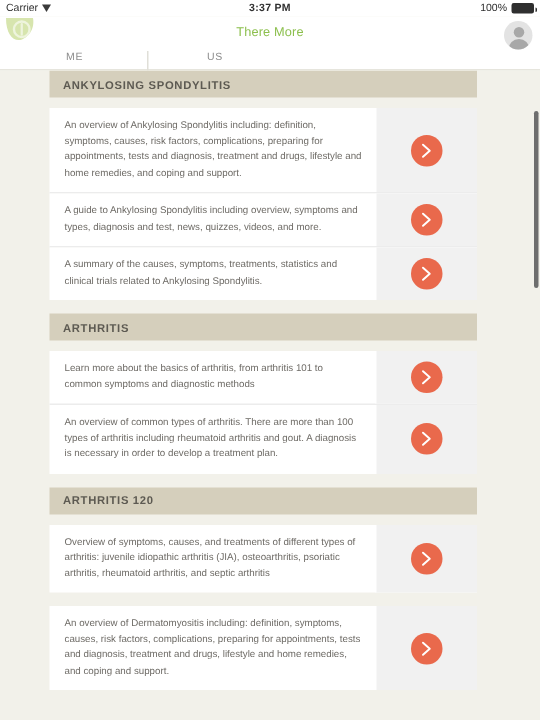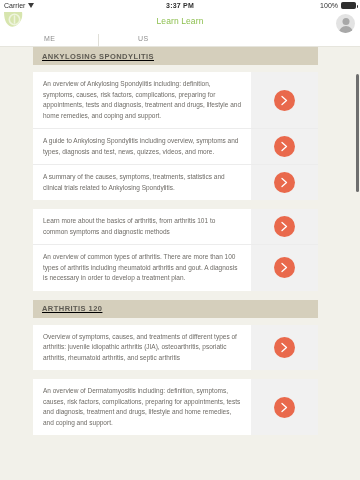--- a/index.html
+++ b/index.html
@@ -97,21 +97,20 @@
   }
   .content { position: absolute; left: 0; top: 0; width: 360px; }
 
   .section { margin-bottom: 0px; }
   .section-header {
     margin: 0 42px 0 33px;
     height: 18px;
     background: #d5cfbc;
     display: flex; align-items: center;
     padding-left: 9px;
-    text-decoration: underline;
   }
   .section-header-label {
     font-size: 7.5px; color: #5d5a52;
     letter-spacing: .45px; font-weight: bold;
   }
   .cards { margin: 7px 42px 9px 33px; }
   .card {
     display: flex;
     background: #ffffff;
     border-bottom: 1px solid #ececec;
@@ -168,21 +167,21 @@
 </div>
 
 <div class="topbar">
   <div class="logo">
     <svg width="25" height="24" viewBox="0 0 25 24">
       <path d="M1 1 L19 1 C19 1 21 9 14 14 C8 18.5 1 14 1 1 Z" fill="#d7e5ae"></path>
       <circle cx="11.5" cy="8.5" r="5.2" fill="none" stroke="#eef4dd" stroke-width="1.6"></circle>
       <path d="M11.5 5 L11.5 12" stroke="#eef4dd" stroke-width="1.5" stroke-linecap="round"></path>
     </svg>
   </div>
-  <div class="learn-more">Learn Learn</div>
+  <div class="learn-more">There More</div>
   <div class="avatar">
     <span class="head"></span>
     <span class="body"></span>
   </div>
 </div>
 
 <div class="tabs">
   <div class="tab tab-me">ME</div>
   <div class="tab-divider"></div>
   <div class="tab tab-us">US</div>
@@ -221,20 +220,23 @@
               <div class="chev-btn">
                 <svg width="9" height="11" viewBox="0 0 9 11">
                   <path d="M2 1.5 L6.5 5.5 L2 9.5" fill="none" stroke="#ffffff" stroke-width="1.3" stroke-linecap="round" stroke-linejoin="round"></path>
                 </svg>
               </div>
             </div>
           </div>
         </div>
       </div>
       <div class="section">
+        <div class="section-header">
+          <span class="section-header-label">ARTHRITIS</span>
+        </div>
         <div class="cards">
           <div class="card">
             <div class="card-text">Learn more about the basics of arthritis, from arthritis 101 to common symptoms and diagnostic methods</div>
             <div class="card-action">
               <div class="chev-btn">
                 <svg width="9" height="11" viewBox="0 0 9 11">
                   <path d="M2 1.5 L6.5 5.5 L2 9.5" fill="none" stroke="#ffffff" stroke-width="1.3" stroke-linecap="round" stroke-linejoin="round"></path>
                 </svg>
               </div>
             </div>

